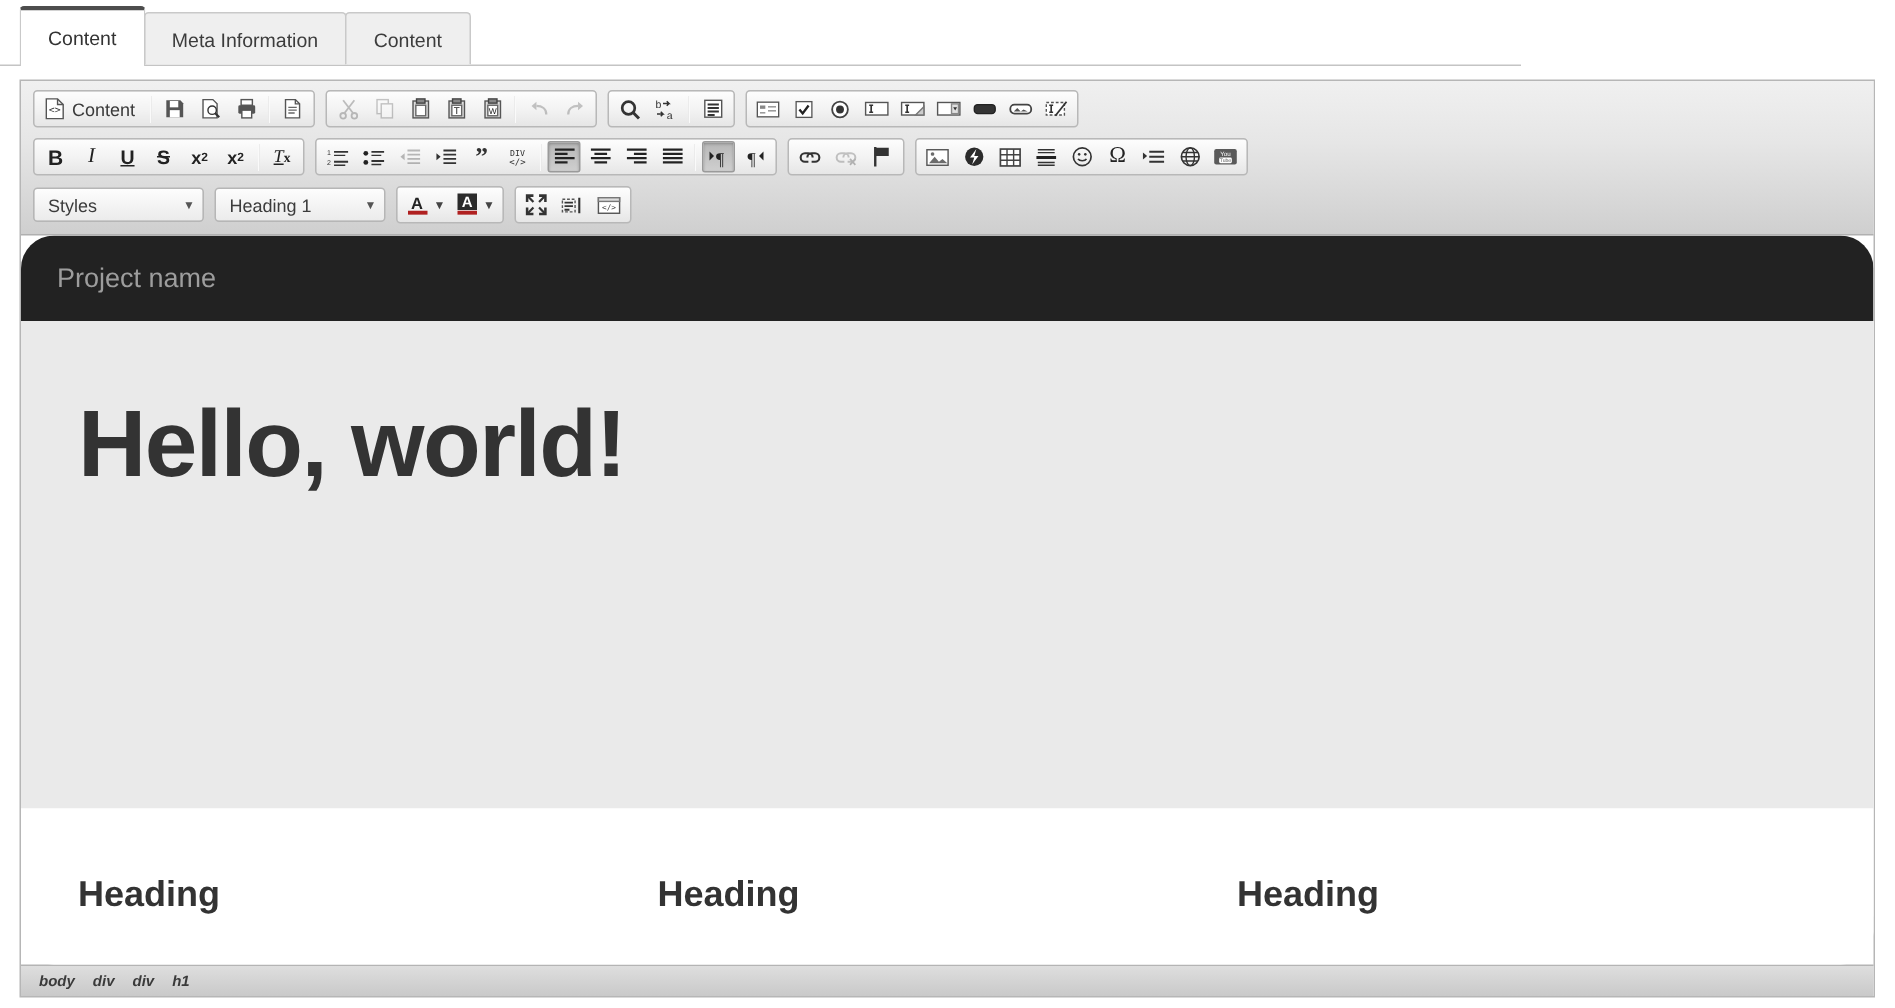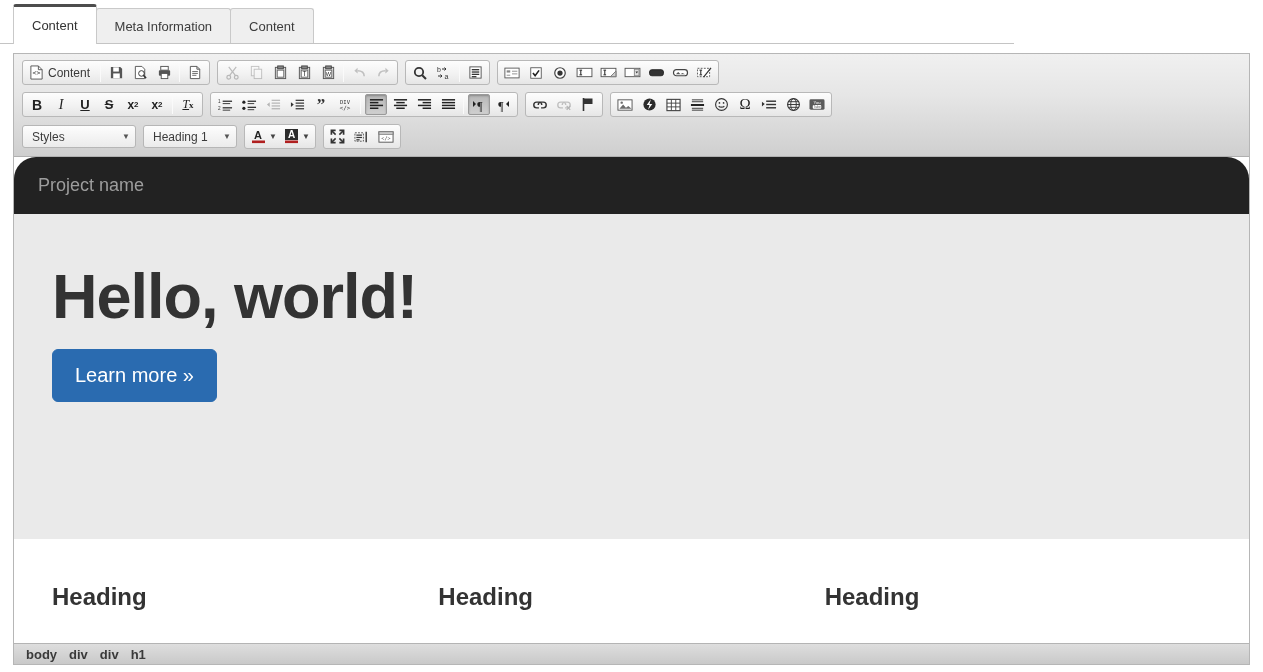--- a/index.html
+++ b/index.html
@@ -111,21 +111,21 @@
     border: 1px solid #b6b6b6;
     border-radius: 3px;
     background: linear-gradient(to bottom,#fdfdfd,#ebebeb);
     font-size: 12px; color: #3c3c3c;
     padding: 0 5px 0 9px;
     margin-right: 7px;
   }
   .combo .lbl { white-space: nowrap; }
   .combo .car { margin-left: 14px; font-size: 8px; color: #555; }
   .combo-styles { width: 114px; }
-  .combo-heading { width: 94px; align-items: center; }
+  .combo-heading { width: 114px; align-items: center; }
 
   .colorbtn {
     display: flex; align-items: center; height: 21px; padding: 0 2px;
     margin: 0 1px;
   }
   .colorbtn .car { font-size: 8px; color: #444; margin-left: 2px; }
 
   
   .wysiwyg {
     flex: 1;
@@ -201,21 +201,21 @@
 
   
   .statusbar {
     height: 21px;
     background: linear-gradient(to bottom,#dedede,#c9c9c9);
     border-top: 1px solid #b4b4b4;
     display: flex; align-items: center;
     padding-left: 12px;
     gap: 12px;
   }
-  .path-item { font-size: 13px; color: #3a3a3a; font-weight: bold; cursor: default; }
+  .path-item { font-size: 10px; color: #3a3a3a; font-weight: bold; cursor: default; font-style: italic; }
 </style>
 </head>
 <body>
 
 <div class="tabstrip">
   <div class="tab active">
     <span>Content</span>
   </div>
   <div class="tab">
     <span>Meta Information</span>
@@ -681,21 +681,20 @@
   </div>
 
   <div class="wysiwyg">
 
     <div class="navbar">
       <div class="brand">Project name</div>
     </div>
 
     <div class="jumbotron">
       <h1 class="jumbo-h1">Hello, world!</h1>
-      <a class="learn-btn">Learn more »</a>
     </div>
 
     <div class="cols">
       <div class="col">
         <h2 class="col-h">Heading</h2>
       </div>
       <div class="col">
         <h2 class="col-h">Heading</h2>
       </div>
       <div class="col">

